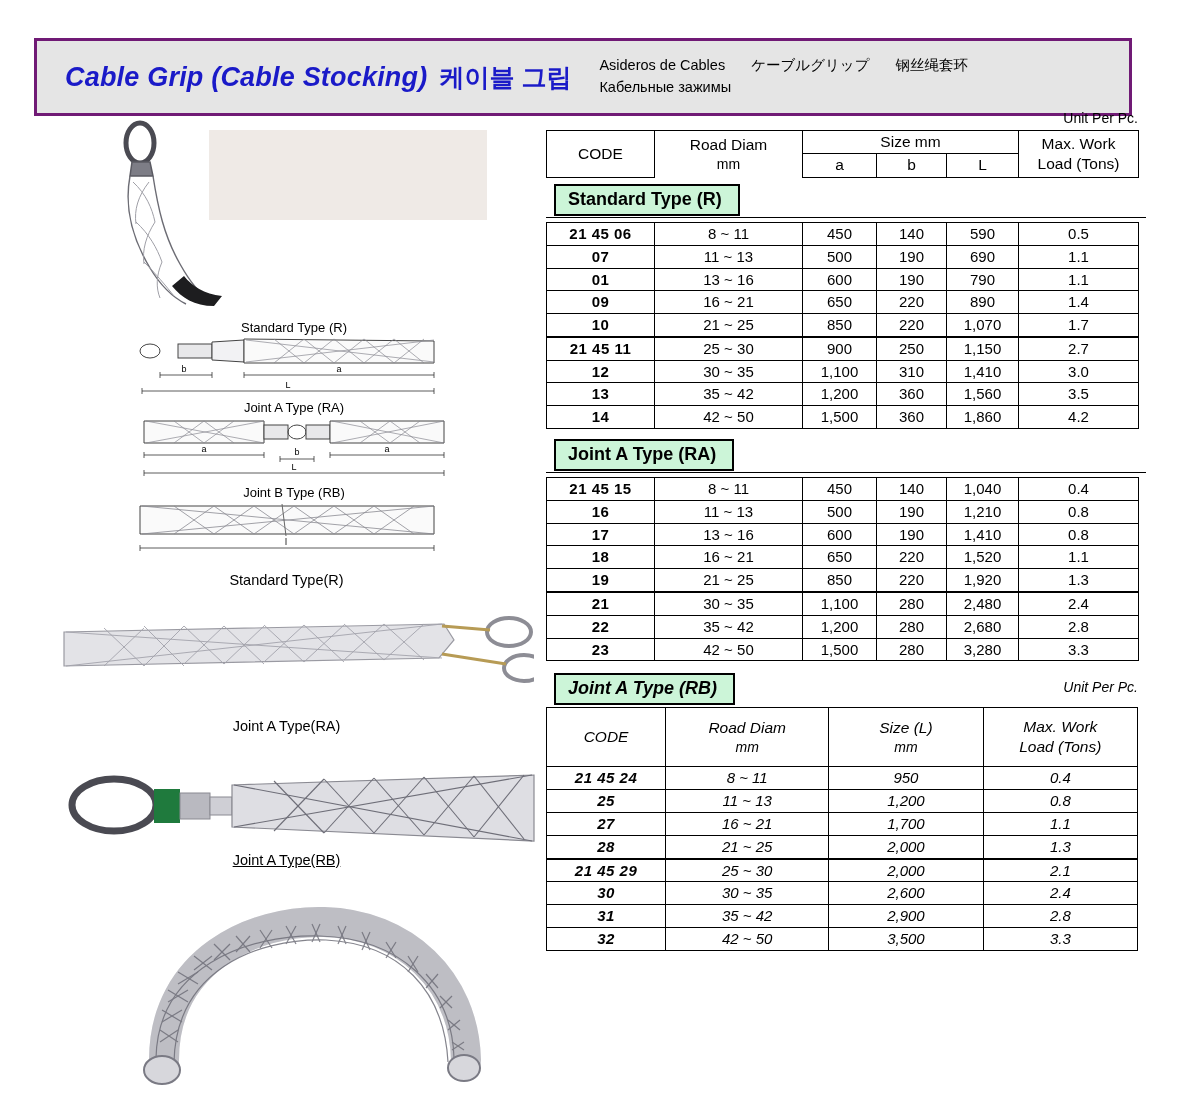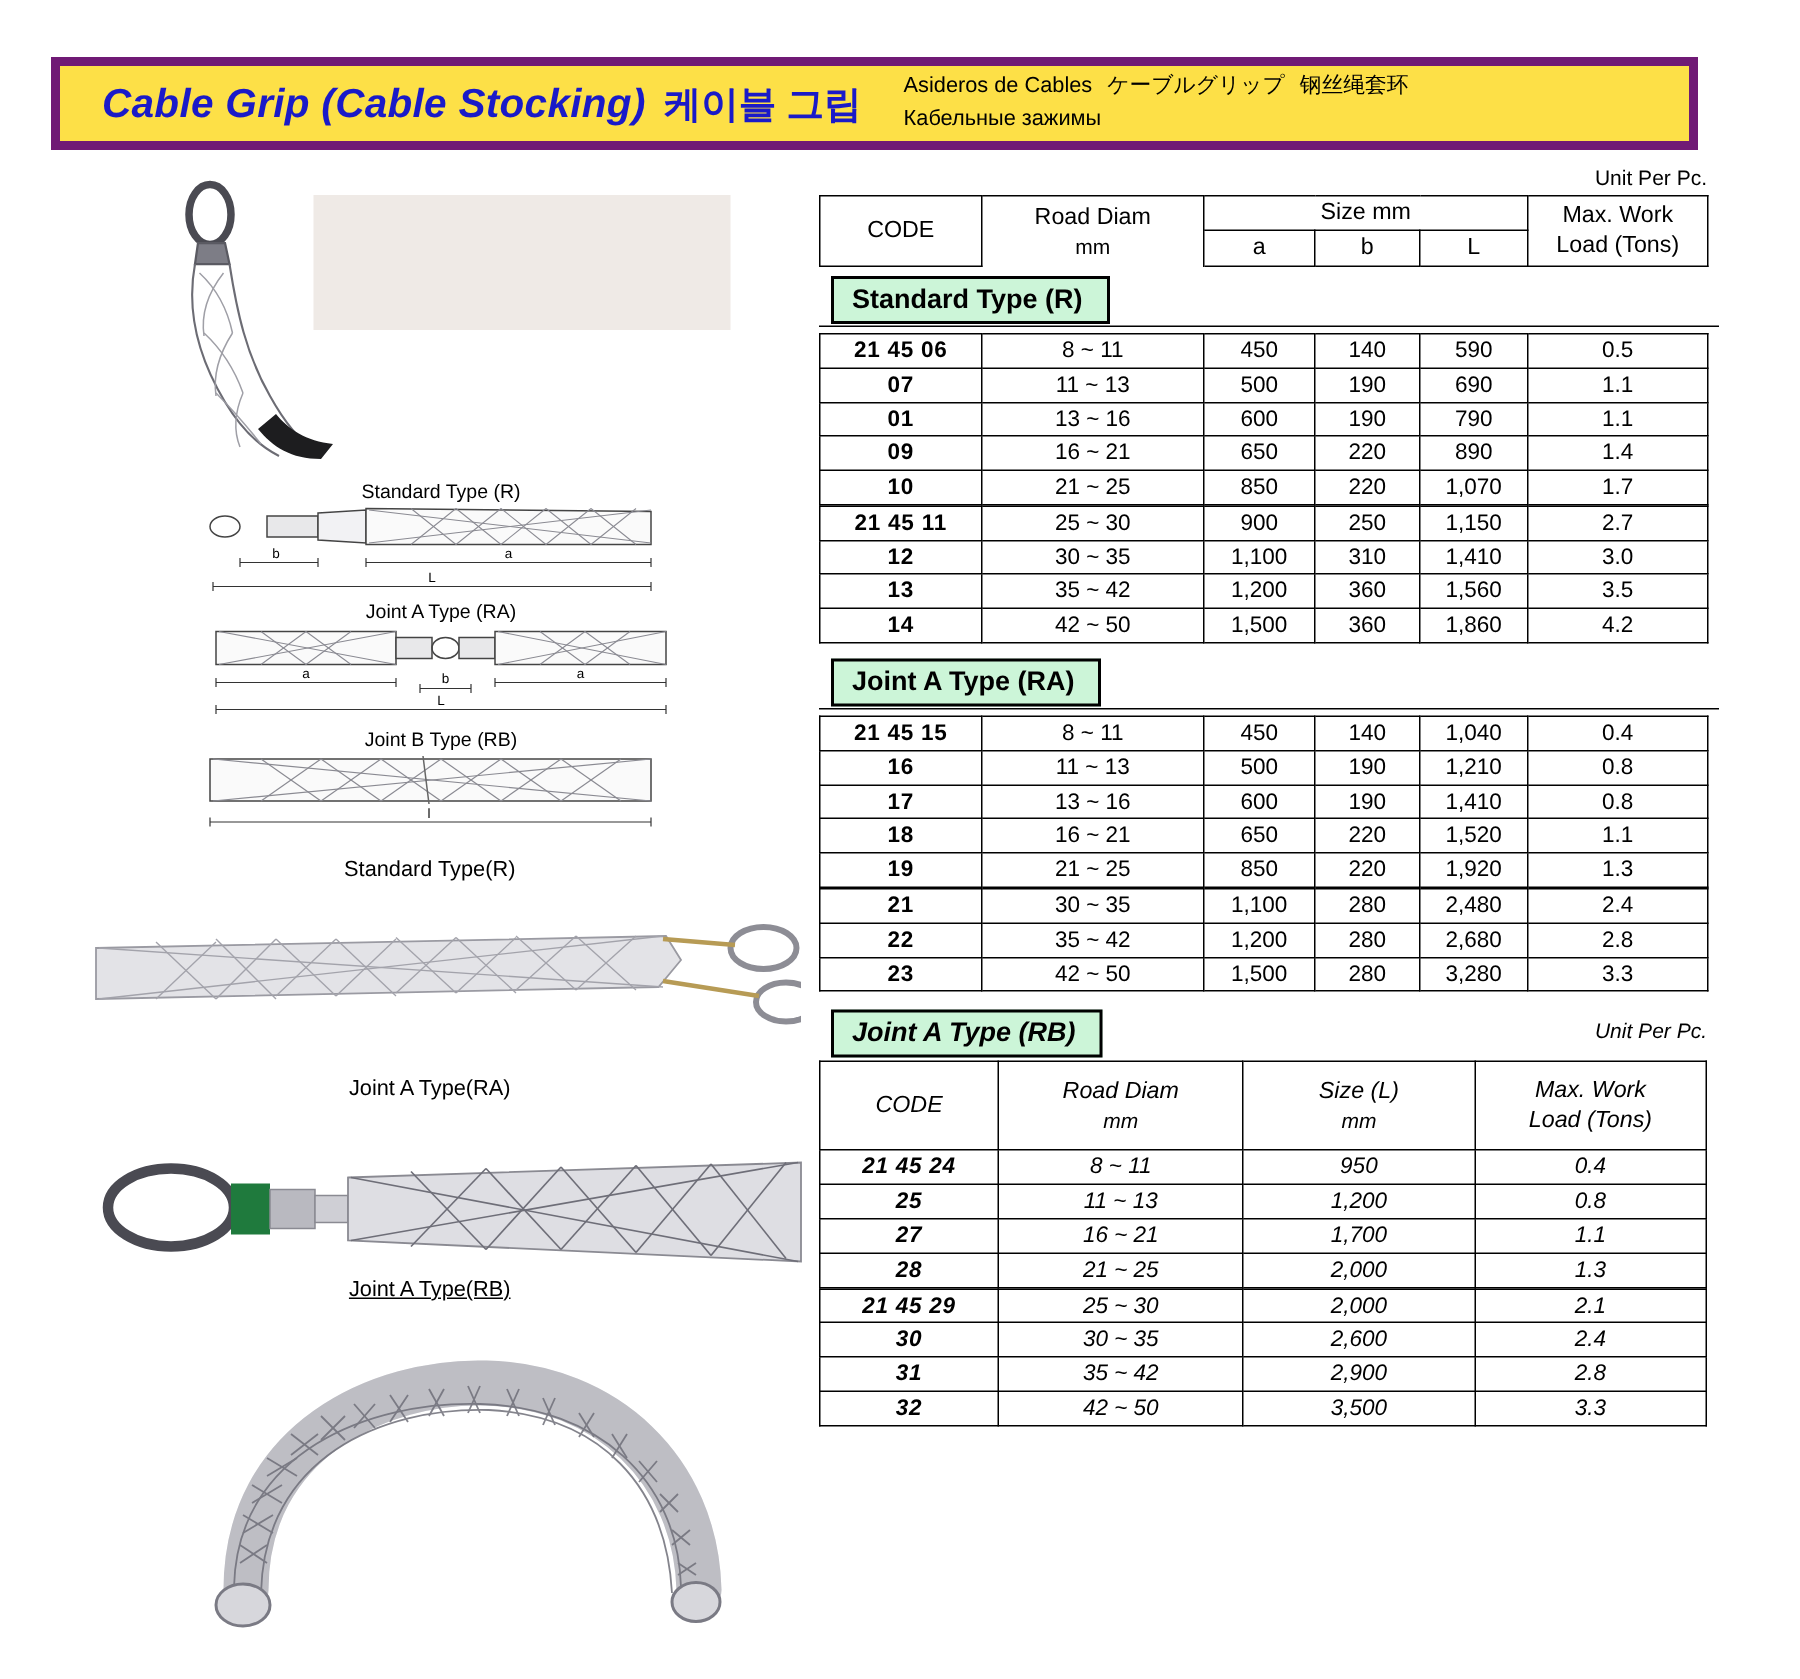--- a/index.html
+++ b/index.html
@@ -15,23 +15,23 @@
     position: relative;
     overflow: hidden;
   }
 
   
   .header-banner {
     position: absolute;
     left: 34px;
     top: 38px;
     width: 1098px;
-    height: 62px;
-    background: #fde047;
-    border: 6px solid #701a75;
+    height: 78px;
+    background: #e5e5e5;
+    border: 3px solid #701a75;
     box-sizing: border-box;
     display: flex;
     align-items: stretch;
   }
   .header-title {
     display: flex;
     align-items: center;
     padding-left: 28px;
     white-space: nowrap;
   }
@@ -51,21 +51,21 @@
   .header-subs {
     display: flex;
     flex-direction: column;
     justify-content: center;
     margin-left: 28px;
     font-size: 14.5px;
     line-height: 1.5;
   }
   .header-subs .row1 {
     display: flex;
-    gap: 10px;
+    gap: 26px;
   }
 
   
   .left-col {
     position: absolute;
     left: 34px;
     top: 110px;
     width: 505px;
     height: 1000px;
   }

